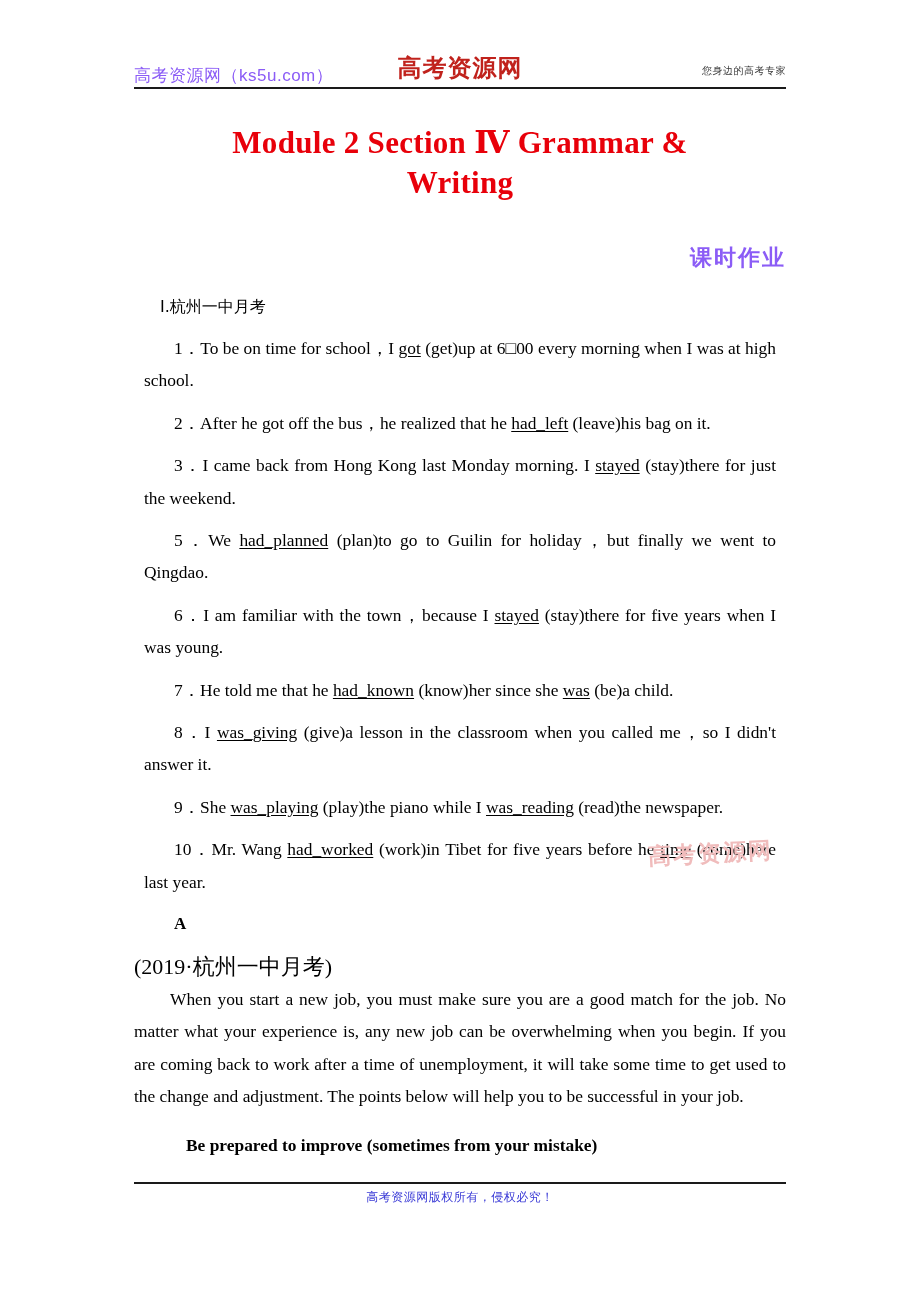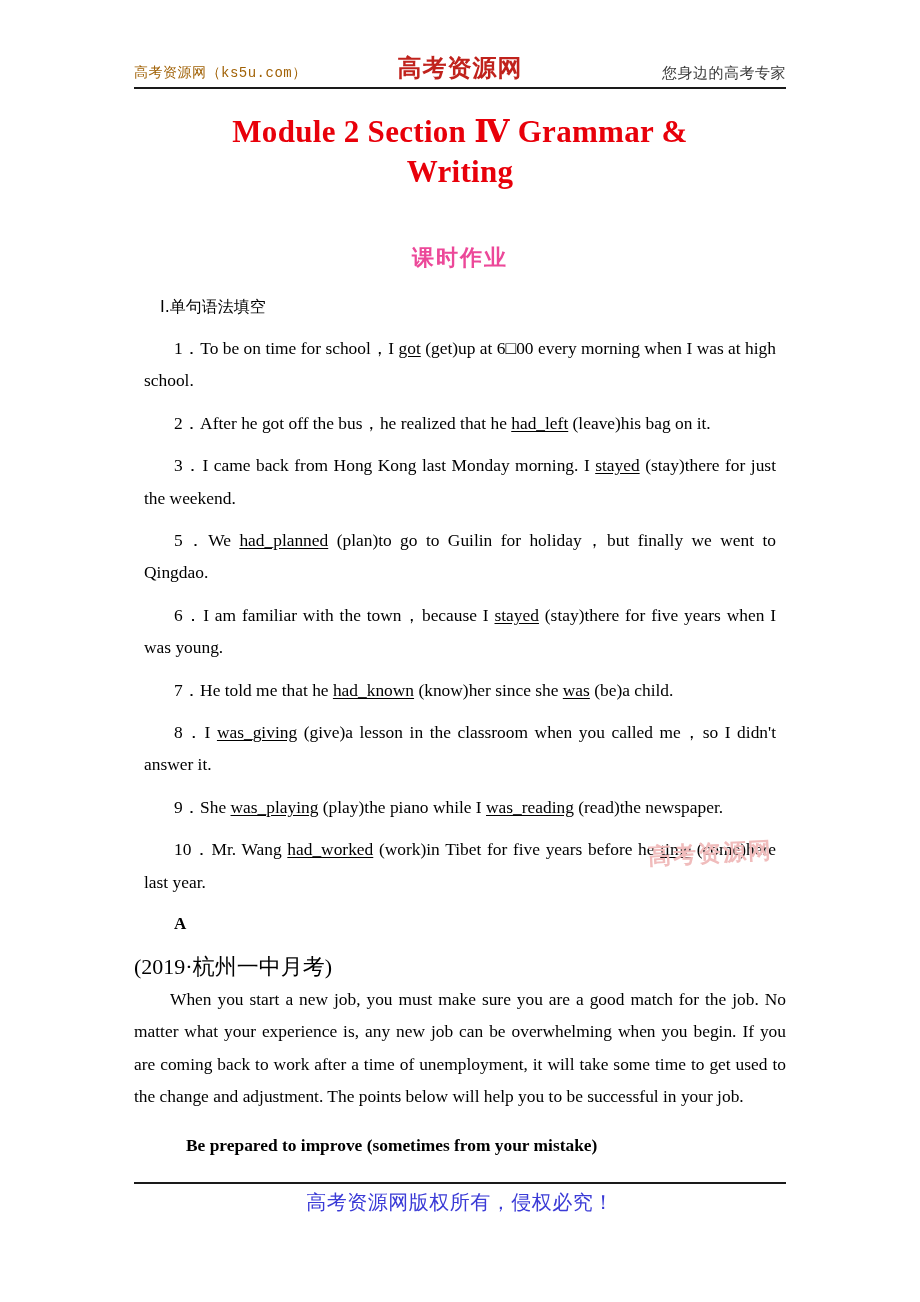--- a/index.html
+++ b/index.html
@@ -28,32 +28,32 @@
     position: absolute;
     left: 134px;
     top: 58px;
     width: 652px;
     height: 30px;
   }
   .run-head-left {
     position: absolute;
     left: 0;
     top: 6px;
-    font-family: Liberation Mono, monospace;
-    font-size: 14px;
-    color: #a16207;
+    font-family: Liberation Sans, sans-serif;
+    font-size: 17px;
+    color: #8b5cf6;
     letter-spacing: 0.5px;
     white-space: nowrap;
   }
   .run-head-right {
     position: absolute;
     right: 0;
     top: 6px;
     font-family: "Liberation Serif", "DejaVu Serif", serif;
-    font-size: 15px;
+    font-size: 10px;
     color: #3a3a3a;
     letter-spacing: 0.5px;
     white-space: nowrap;
   }
   .run-head-logo {
     position: absolute;
     left: 50%;
     transform: translateX(-50%);
     top: -6px;
     font-family: "DejaVu Serif", serif;
@@ -69,42 +69,42 @@
     top: 87px;
     width: 652px;
     height: 0;
     border-top: 2px solid #1a1a1a;
   }
 
   
   .title-block {
     position: absolute;
     left: 134px;
-    top: 112px;
+    top: 123px;
     width: 652px;
     text-align: center;
     color: #e8000a;
     font-family: "Liberation Serif", "DejaVu Serif", serif;
     font-weight: bold;
     font-size: 31px;
     line-height: 1.28;
     letter-spacing: 0.3px;
   }
   .title-line2 { display: block; }
 
   .subtitle {
     position: absolute;
     left: 134px;
     top: 243px;
     width: 652px;
-    text-align: center;
+    text-align: right;
     font-family: "DejaVu Sans", sans-serif;
     font-weight: bold;
     font-size: 22px;
-    color: #ec4899;
+    color: #8b5cf6;
     letter-spacing: 2px;
   }
 
   
   .content {
     position: absolute;
     left: 134px;
     top: 292px;
     width: 652px;
     font-size: 17.4px;
@@ -192,21 +192,21 @@
     height: 0;
     border-top: 2px solid #1a1a1a;
   }
   .footer-note {
     position: absolute;
     left: 134px;
     top: 1189px;
     width: 652px;
     text-align: center;
     font-family: "DejaVu Sans", sans-serif;
-    font-size: 20px;
+    font-size: 12px;
     color: #3a3ad6;
     letter-spacing: 0.5px;
   }
 </style>
 </head>
 <body>
 
 <div class="page">
 
   <div class="run-head">
@@ -218,21 +218,21 @@
 
   <div class="title-block">
     <span>Module 2  Section  Ⅳ    Grammar &amp;</span>
     <span class="title-line2">Writing</span>
   </div>
 
   <div class="subtitle">课时作业</div>
 
   <div class="content">
 
-    <div class="sec-head">Ⅰ.单句语法填空</div>
+    <div class="sec-head">Ⅰ.杭州一中月考</div>
 
     <p class="item j">1．To be on time for school，I <span class="ans">got</span> (get)up at 6□00 every morning when I was at high school.</p>
 
     <p class="item j">2．After he got off the bus，he realized that he <span class="ans">had_left</span> (leave)his bag on it.</p>
 
     <p class="item j">3．I came back from Hong Kong last Monday morning. I <span class="ans">stayed</span> (stay)there for just the weekend.</p>
 
 
     <p class="item j">5．We <span class="ans">had_planned</span> (plan)to go to Guilin for holiday，but finally we went to Qingdao.</p>
 

